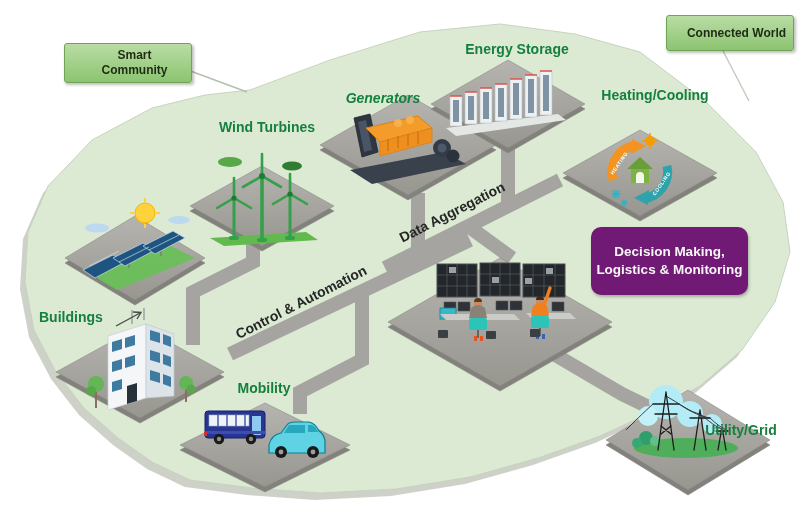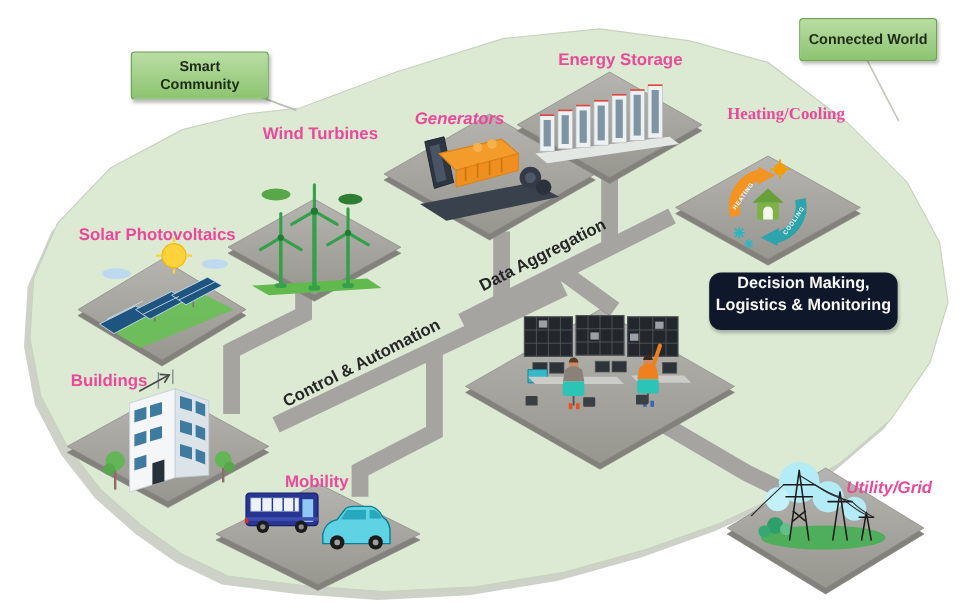--- a/index.html
+++ b/index.html
@@ -1,31 +1,31 @@
 <!DOCTYPE html>
 <html><head>
 <meta charset="utf-8">
 <style>
   html,body{margin:0;padding:0;background:#fff;}
   #stage{position:relative;width:809px;height:510px;background:#fff;overflow:hidden;
          font-family:"Liberation Sans",sans-serif;}
   svg{position:absolute;left:0;top:0;}
-  .label{position:absolute;font:700 14px/1.12 "Liberation Sans",sans-serif;color:#ec4899;
+  .label{position:absolute;font:700 14px/1.12 "Liberation Sans",sans-serif;color:#15803d;
          text-align:center;white-space:nowrap;}
   .label2{white-space:normal;}
   .flow-label{position:absolute;font:700 14px "Liberation Sans",sans-serif;color:#262626;
          transform:rotate(-27deg);transform-origin:center;white-space:nowrap;text-align:center;}
   .callout{position:absolute;display:flex;align-items:center;justify-content:center;
          text-align:center;font:700 12px/1.25 "Liberation Sans",sans-serif;color:#1e2b16;
          background:linear-gradient(180deg,#b9dda4 0%,#8cc470 100%);
          border:1.2px solid #6ea453;border-radius:3px;
-         box-shadow:1.5px 2px 3px rgba(0,0,0,.25);}
-  .decision{position:absolute;left:591px;top:227px;width:157px;height:48px;border-radius:10px;
-         background:#0f172a;box-shadow:1px 2px 3px rgba(0,0,0,.25);
-         display:flex;flex-direction:column;align-items:center;
+         box-shadow:1.5px 2px 3px rgba(0,0,0,.25);padding-left:13px;}
+  .decision{position:absolute;left:591px;top:227px;width:157px;height:68px;border-radius:10px;
+         background:#701a75;box-shadow:1px 2px 3px rgba(0,0,0,.25);
+         display:flex;flex-direction:column;align-items:center;justify-content:center;
          font:700 13.5px/1.3 "Liberation Sans",sans-serif;color:#f7f7f5;text-align:center;}
 </style>
 </head>
 <body>
 
 <div id="stage">
 
 <svg width="809" height="510" viewBox="0 0 809 510">
 
   <polygon points="250,90 330,60 420,32 500,24 575,34 640,52 706,102 756,152 783,202 790,252 775,302 742,350 700,386 652,412 600,436 538,458 470,477 396,489 320,493 252,488 190,480 152,462 118,438 84,408 56,372 34,330 25,282 28,232 48,186 92,140 152,108 205,95" transform="translate(-5,7)" fill="#bcc1b6" opacity="0.75"></polygon>
@@ -378,35 +378,34 @@
       <path d="M -9,-36 C 0,-30 8,-25 22,-22 C 28,-16 34,-12 40,-9"></path>
     </g>
   </g>
 
   <g stroke="#4a4a4a" stroke-width="1.4" fill="none">
     <line x1="116" y1="326" x2="140" y2="313"></line>
     <polyline points="133,312 141,312.5 137,319" fill="none"></polyline>
   </g>
 </svg>
 
-<div class="label" style="left:41px;top:188px;width:180px;">Solar Photovoltaics</div>
-<div class="label" style="left:197px;top:104px;width:140px;">Wind Turbines</div>
+<div class="label" style="left:197px;top:120px;width:140px;">Wind Turbines</div>
 <div class="label" style="left:323px;top:91px;width:120px;font-style:italic;">Generators</div>
 <div class="label" style="left:447px;top:42px;width:140px;">Energy Storage</div>
 <div class="label label2" style="left:580px;top:88px;width:150px;">
-  <span style="display:block;font-family:Liberation Serif, serif;">Heating/Cooling</span>
+  <span style="display:block;">Heating/Cooling</span>
 </div>
-<div class="label" style="left:59px;top:310px;width:90px;text-align:left;">Buildings</div>
-<div class="label" style="left:204px;top:394px;width:120px;">Mobility</div>
-<div class="label" style="left:681px;top:399px;width:120px;font-style:italic;">Utility/Grid</div>
+<div class="label" style="left:39px;top:310px;width:90px;text-align:left;">Buildings</div>
+<div class="label" style="left:204px;top:381px;width:120px;">Mobility</div>
+<div class="label" style="left:681px;top:423px;width:120px;">Utility/Grid</div>
 
 <div class="flow-label" style="left:372px;top:204px;width:160px;">Data Aggregation</div>
 <div class="flow-label" style="left:216px;top:294px;width:170px;">Control &amp; Automation</div>
 
-<div class="callout" style="left:64px;top:43px;width:113px;height:38px;margin-left:45px;">
+<div class="callout" style="left:64px;top:43px;width:113px;height:38px;">
   <span style="display:block;width:80px;">Smart Community</span>
 </div>
 <div class="callout" style="left:666px;top:15px;width:113px;height:34px;">
   <span>Connected World</span>
 </div>
 
 <div class="decision">
   <span>Decision Making,</span>
   <span>Logistics &amp; Monitoring</span>
 </div>

